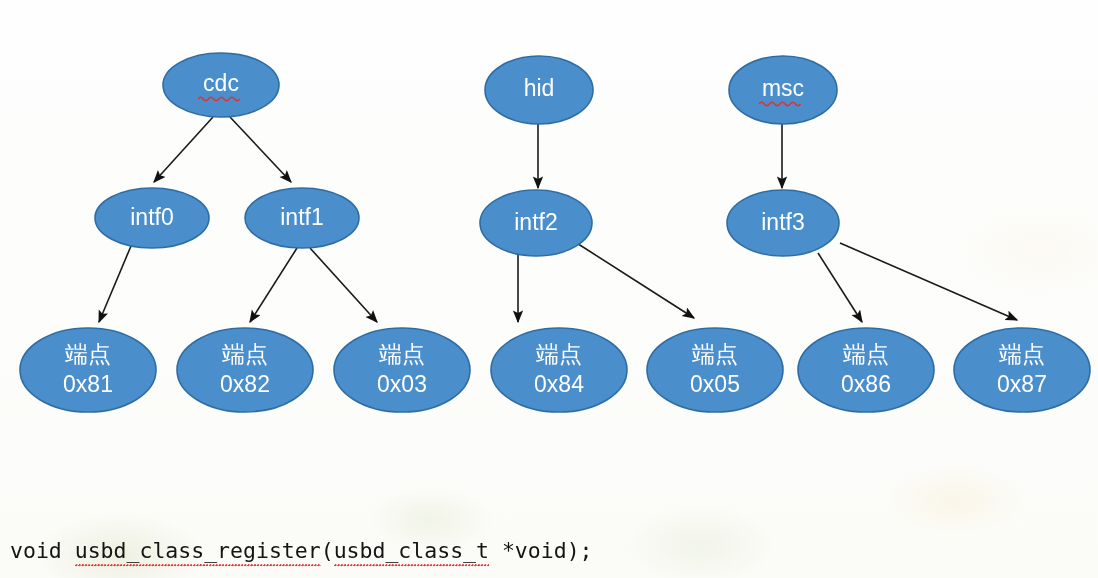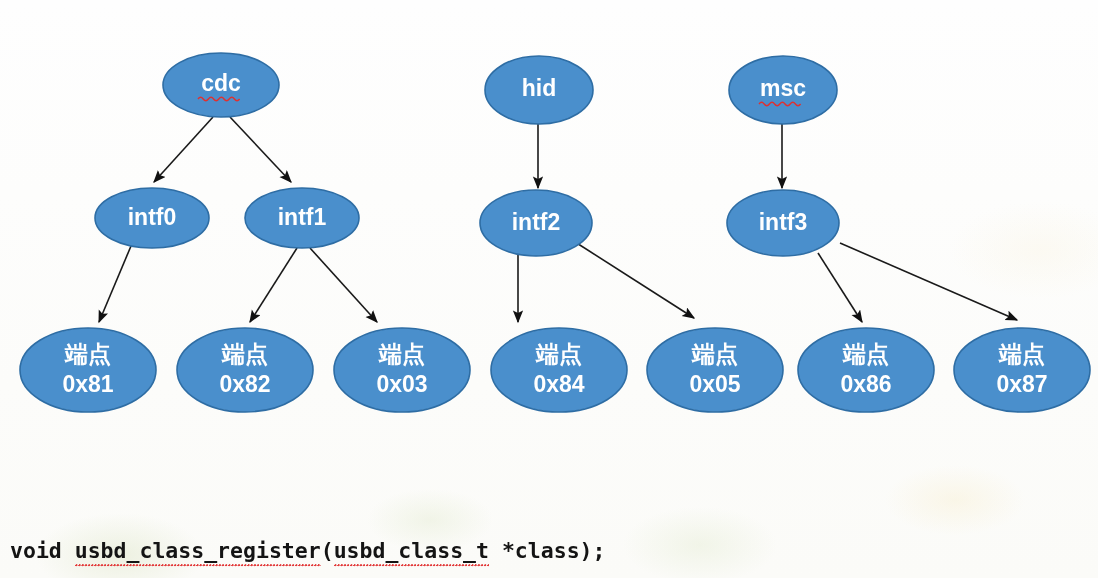--- a/index.html
+++ b/index.html
@@ -23,21 +23,20 @@
     left: 0; top: 0;
     width: 1098px;
     height: 578px;
     background:
       radial-gradient(ellipse 120px 60px at 120px 555px, rgba(225,232,205,0.55), rgba(255,255,255,0) 70%),
       radial-gradient(ellipse 90px 45px at 430px 520px, rgba(228,235,210,0.45), rgba(255,255,255,0) 70%),
       radial-gradient(ellipse 110px 55px at 700px 545px, rgba(229,236,212,0.45), rgba(255,255,255,0) 70%),
       radial-gradient(ellipse 100px 50px at 955px 500px, rgba(248,240,214,0.5), rgba(255,255,255,0) 70%),
       radial-gradient(ellipse 130px 70px at 1040px 250px, rgba(250,245,230,0.45), rgba(255,255,255,0) 70%),
       linear-gradient(#fefefe, #fbfbf8);
-    font-weight: bold;
   }
 
   #diagram-svg {
     position: absolute;
     left: 0; top: 0;
     width: 1098px;
     height: 460px;
   }
 
   .node-ellipse {
@@ -206,18 +205,18 @@
     </g>
 
     <g>
       <ellipse class="node-ellipse" cx="1022" cy="370" rx="68" ry="42" fill="url(#nodeGrad)"></ellipse>
       <text class="node-label label-ep" x="1022" y="356">端点</text>
       <text class="node-label label-ep" x="1022" y="386">0x87</text>
     </g>
   </svg>
 
   <div id="code-block">
-    <div class="code-line"><span class="tok">void </span><span class="tok ul">usbd_class_register</span><span class="tok">(</span><span class="tok ul">usbd_class_t</span><span class="tok"> *class);</span></div>
+    <div class="code-line"><span class="tok">void </span><span class="tok ul">usbd_class_register</span><span class="tok">(</span><span class="tok ul">usbd_class_t</span><span class="tok"> *void);</span></div>
     
     
   </div>
 
 </div>
 
 </body></html>

